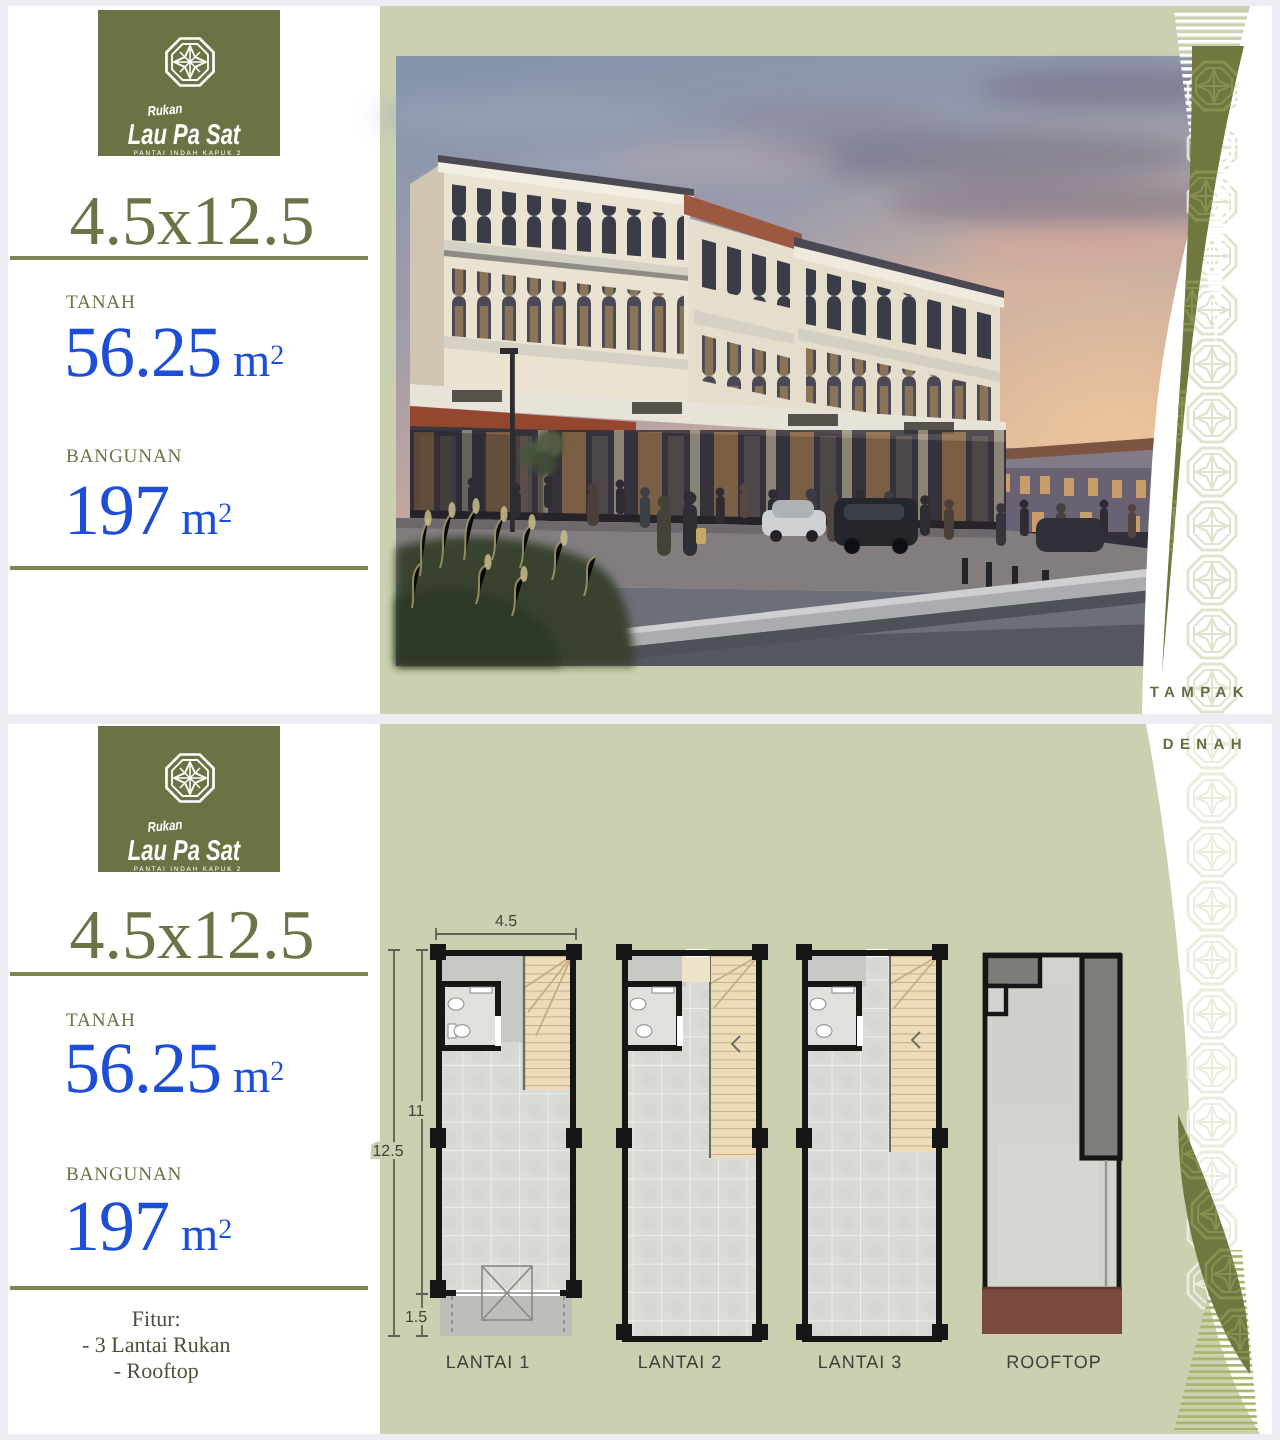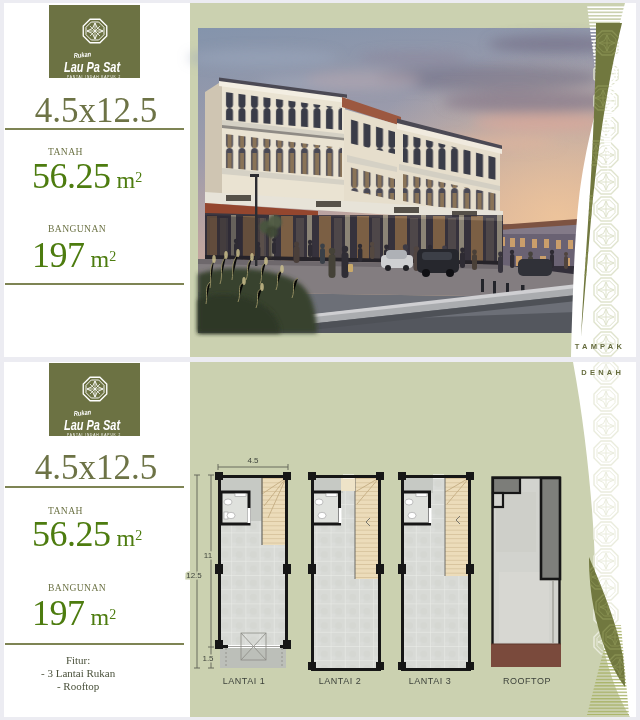--- a/index.html
+++ b/index.html
@@ -4,22 +4,22 @@
 <style>
   html,body{margin:0;padding:0;}
   body{width:640px;height:720px;background:#ececf2;position:relative;overflow:hidden;
        font-family:"Liberation Sans",sans-serif;}
   .page{position:absolute;left:4px;width:632px;background:#ffffff;overflow:hidden;}
   .abs{position:absolute;}
   .logo{left:45px;width:91px;height:73px;background:#6c7243;}
   .bigdim{left:0;width:184px;text-align:center;font-family:"Liberation Serif",serif;
           font-size:35px;color:#6d7346;line-height:1;}
   .rule{left:1px;width:179px;height:1.6px;background:#7e8454;}
-  .lab{left:44px;font-size:9.6px;letter-spacing:0.4px;color:#6d7346;font-family:"Liberation Serif",serif;}
-  .val{left:28px;font-family:"Liberation Serif",serif;font-size:36px;letter-spacing:-0.5px;color:#4d7c0f;line-height:1;}
+  .lab{left:29px;font-size:9.6px;letter-spacing:0.4px;color:#6d7346;font-family:"Liberation Serif",serif;}
+  .val{left:28px;font-family:"Liberation Serif",serif;font-size:36px;letter-spacing:-0.5px;color:#1d4ed8;line-height:1;}
   .val .m{font-size:24px;letter-spacing:0;}
   .val sup{font-size:14px;vertical-align:6px;}
   .fitur{left:37px;font-family:"Liberation Serif",serif;font-size:11px;color:#4b523c;line-height:13px;text-align:center;}
 </style>
 </head>
 <body>
 
 <div class="page" id="p1" style="top:3px;height:354px;">
 
   <div class="abs" id="art1" style="left:0;top:0;width:517px;height:354px;">

